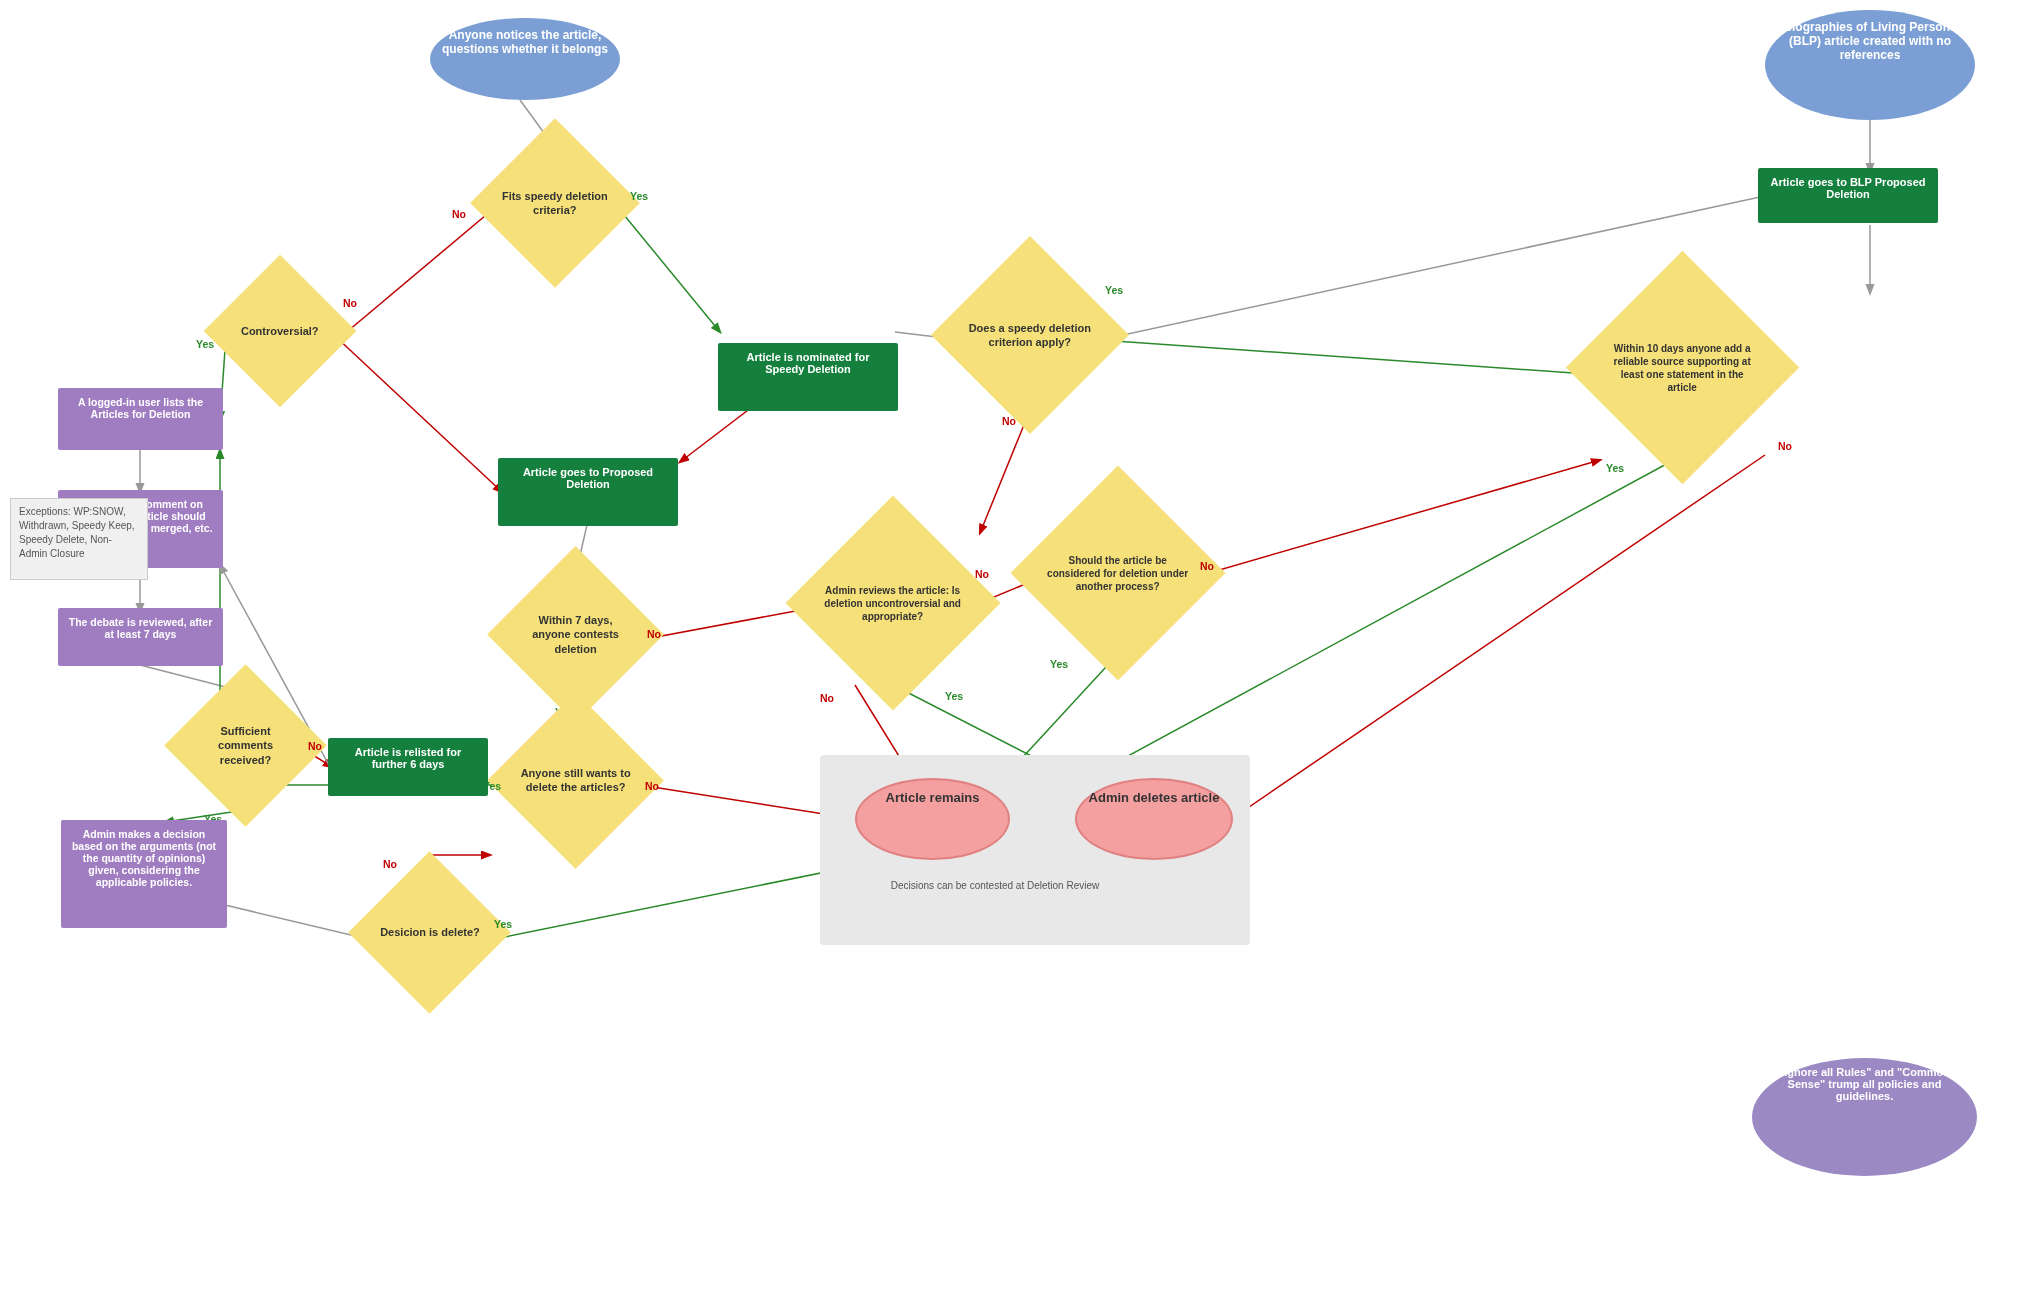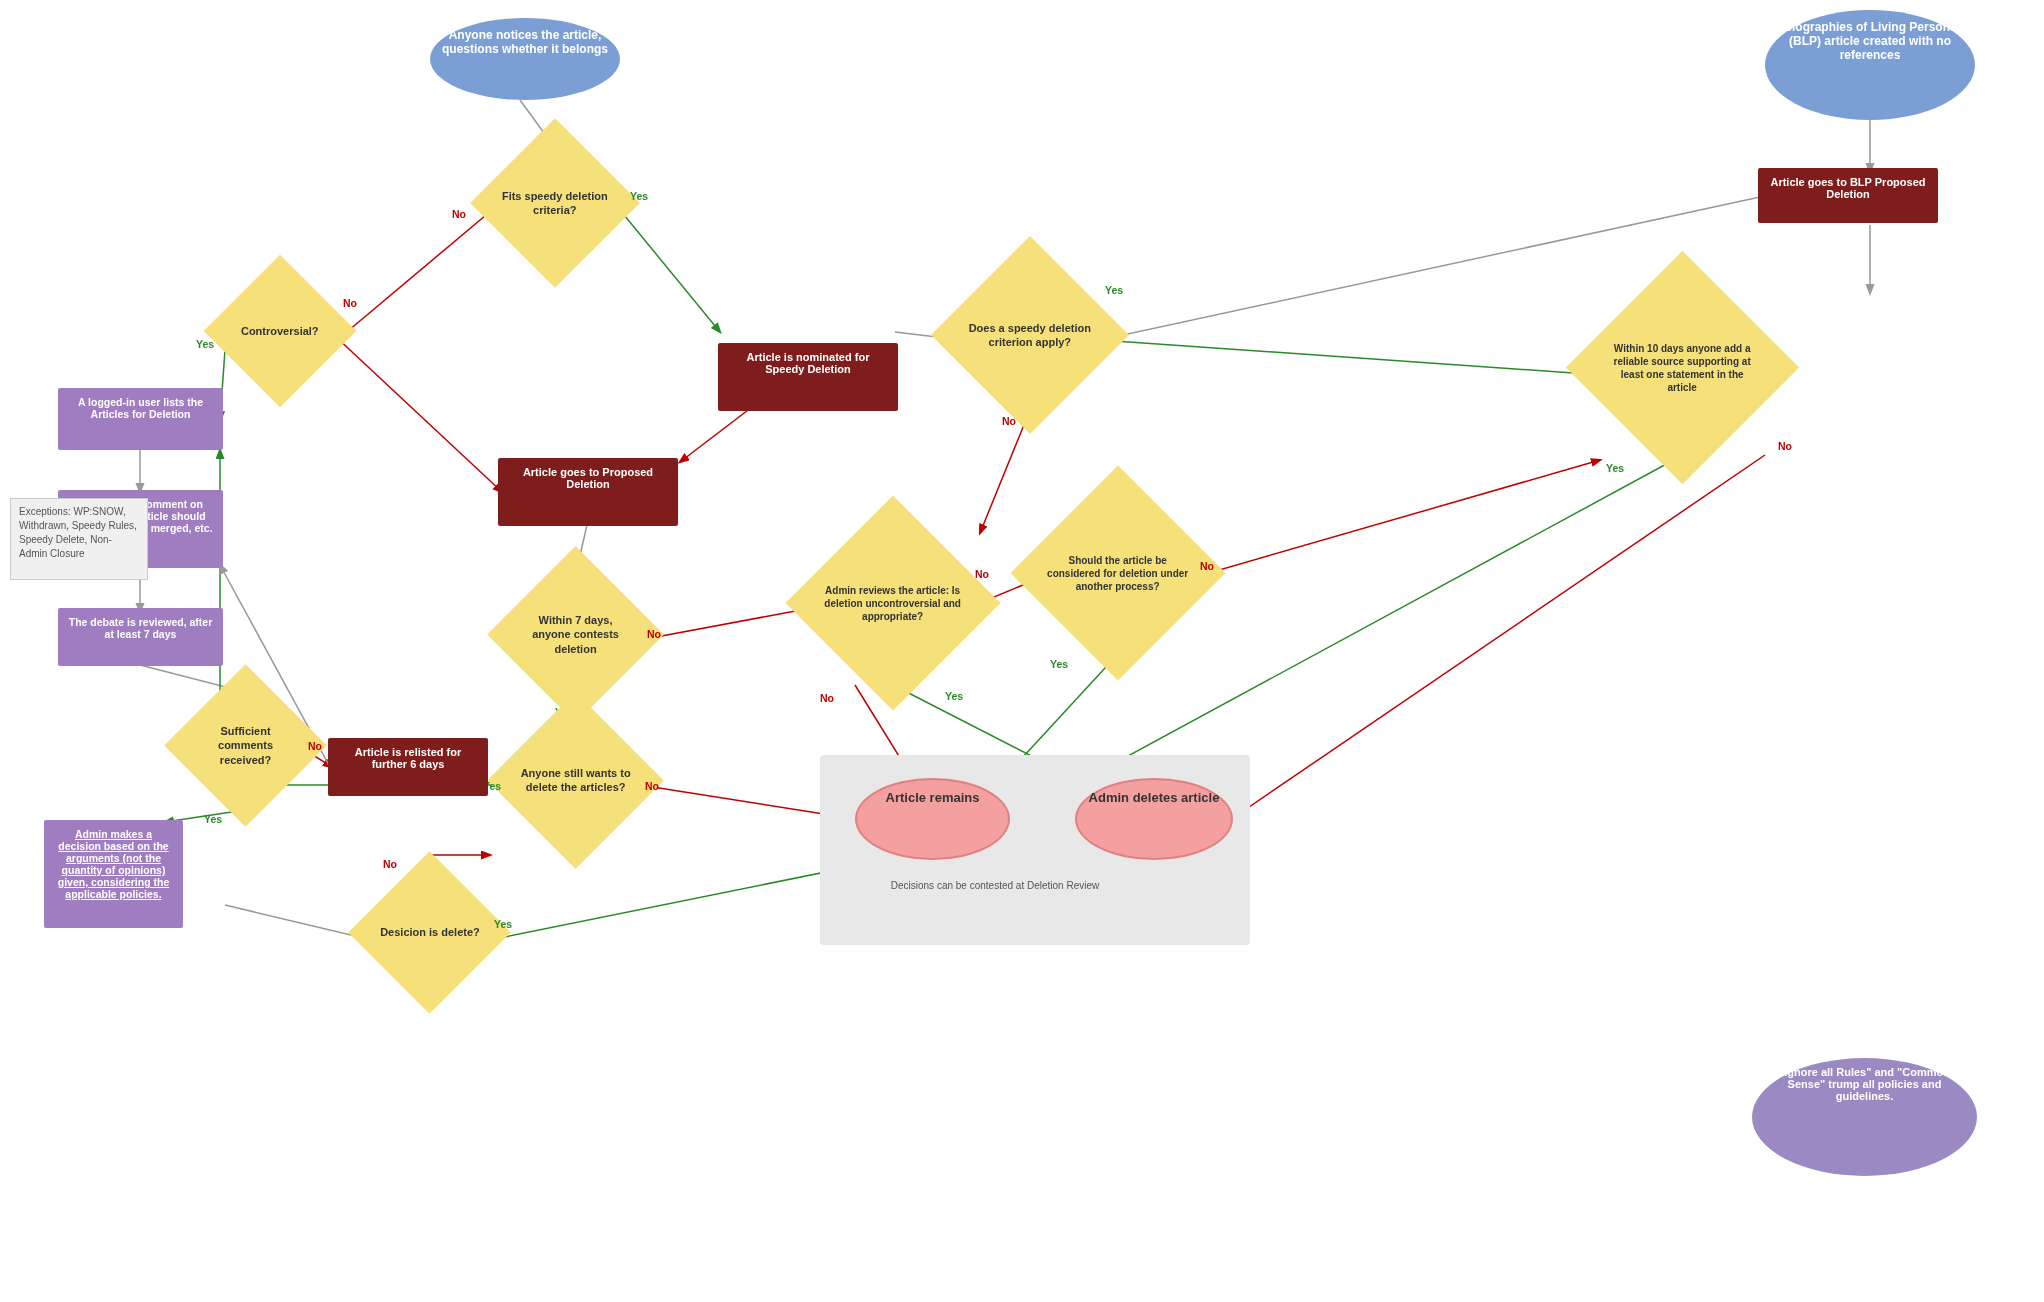--- a/index.html
+++ b/index.html
@@ -43,21 +43,21 @@
     .ellipse-pink {
       background: #f4a0a0;
       border-radius: 50%;
       color: #333;
       font-size: 13px;
       font-weight: bold;
       padding: 10px;
       border: 2px solid #e08080;
     }
     .rect-purple {
-      background: #7f1d1d;
+      background: #15803d;
       color: white;
       font-size: 11px;
       font-weight: bold;
       padding: 8px 10px;
       border-radius: 2px;
     }
     .rect-purple-light {
       background: #a07cc0;
       color: white;
       font-size: 10.5px;
@@ -258,21 +258,21 @@
 
   <div class="node rect-purple-light" style="left:58px; top:388px; width:165px; height:62px;">
     <span>A logged-in user lists the Articles for Deletion</span>
   </div>
 
   <div class="node rect-purple-light" style="left:58px; top:490px; width:165px; height:78px;">
     <span>Anyone can comment on whether the article should be kept deleted, merged, etc.</span>
   </div>
 
   <div class="node note-box" style="left:10px; top:498px; width:138px; height:82px; font-size:10px; position:absolute; z-index:10;">
-    <span>Exceptions: WP:SNOW, Withdrawn, Speedy Rules, Speedy Delete, Non-Admin Closure</span>
+    <span>Exceptions: WP:SNOW, Withdrawn, Speedy Keep, Speedy Delete, Non-Admin Closure</span>
   </div>
 
   <div class="node" style="left:508px; top:572px; width:135px; height:135px;">
     <div class="diamond" style="width:125px; height:125px;">
       <div class="diamond-inner">Within 7 days, anyone contests deletion</div>
     </div>
   </div>
   <div class="label-text label-green" style="left:555px; top:706px;">Yes</div>
   <div class="label-text label-red" style="left:647px; top:628px;">No</div>
 
@@ -293,21 +293,21 @@
       <div class="diamond-inner">Sufficient comments received?</div>
     </div>
   </div>
   <div class="label-text label-red" style="left:308px; top:740px;">No</div>
   <div class="label-text label-green" style="left:204px; top:813px;">Yes</div>
 
   <div class="node rect-purple" style="left:328px; top:738px; width:160px; height:58px;">
     <span>Article is relisted for further 6 days</span>
   </div>
 
-  <div class="node rect-purple-light" style="left:44px; top:820px; width:139px; height:108px;text-decoration:underline;">
+  <div class="node rect-purple-light" style="left:61px; top:820px; width:166px; height:108px;">
     <span>Admin makes a decision based on the arguments (not the quantity of opinions) given, considering the applicable policies.</span>
   </div>
 
   <div class="node" style="left:367px; top:875px; width:125px; height:125px;">
     <div class="diamond" style="width:115px; height:115px;">
       <div class="diamond-inner">Desicion is delete?</div>
     </div>
   </div>
   <div class="label-text label-red" style="left:383px; top:858px;">No</div>
   <div class="label-text label-green" style="left:494px; top:918px;">Yes</div>

